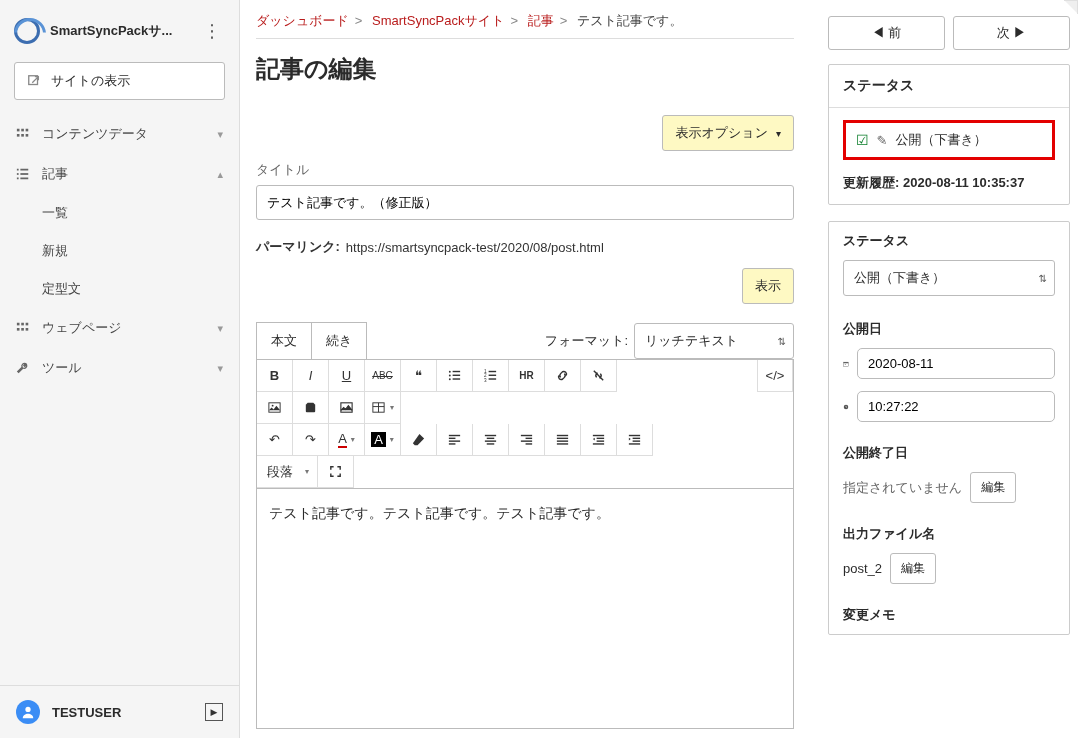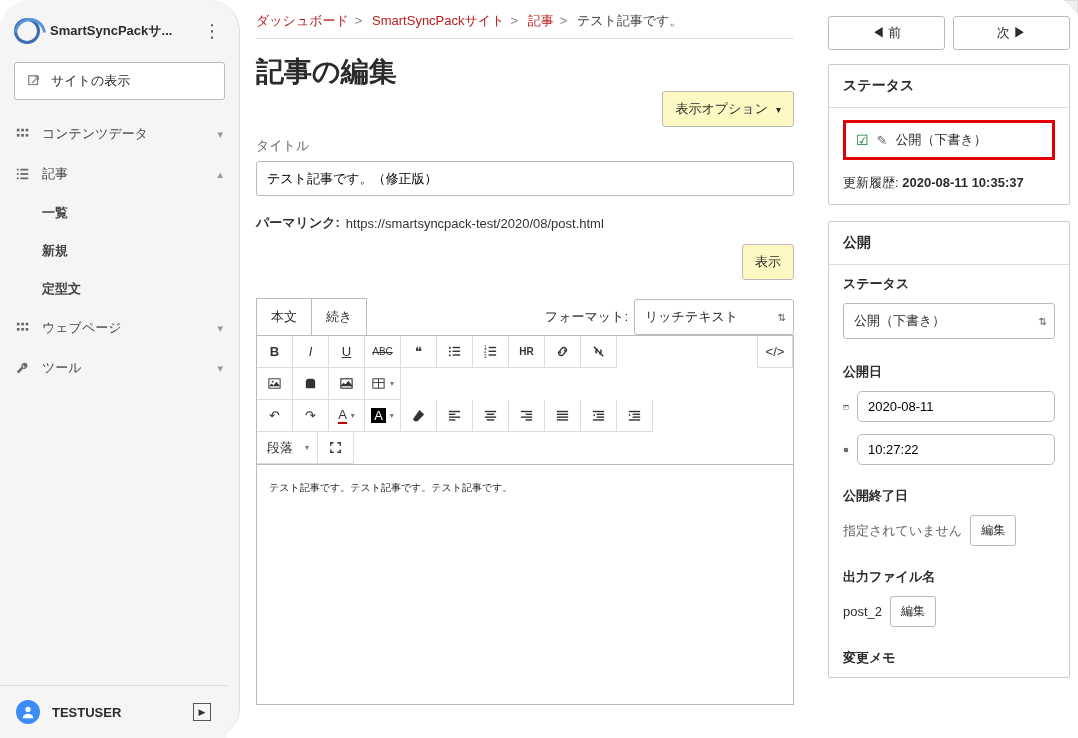--- a/index.html
+++ b/index.html
@@ -1,51 +1,51 @@
 <!DOCTYPE html>
 <html><head>
 <meta charset="utf-8">
 <style>
 * { box-sizing: border-box; margin: 0; padding: 0; }
 body { font-family: -apple-system, "Hiragino Sans", "Meiryo", sans-serif; font-size: 13px; color: #2b2b2b; background: #fff; width: 1078px; height: 738px; overflow: hidden; position: relative; }
 
 
-.sidebar { position: absolute; top: 0; left: 0; width: 240px; height: 738px; background: #f5f5f5; border-right: 1px solid #ddd; border-radius: 31px; }
+.sidebar { position: absolute; top: 0; left: 0; width: 240px; height: 738px; background: #f5f5f5; border-right: 1px solid #ddd; }
 .main { position: absolute; top: 0; left: 240px; width: 570px; height: 738px; padding: 12px 16px; overflow: hidden; }
 .rightbar { position: absolute; top: 0; right: 4px; width: 250px; height: 738px; padding: 16px 0 0 0; }
 .corner { position: absolute; top: 0; right: 0; width: 14px; height: 14px; border-top: 1px solid #999; border-right: 1px solid #999; opacity: .3; }
 .corner::before { content:""; position:absolute; width:0; height:0; border-left:12px solid transparent; border-top:12px solid #ccc; right:0; top:0; }
 
 
 .sb-header { display:flex; align-items:center; padding: 18px 14px; }
 .sb-logo { width: 26px; height: 26px; border: 3px solid #3c6db0; border-radius: 50%; margin-right: 10px; position: relative; }
 .sb-logo::after { content:""; position:absolute; top:-3px; left:-3px; width:26px; height:26px; border:3px solid #5a93d6; border-radius:50%; clip-path: polygon(0 0, 100% 0, 100% 45%, 0 45%); }
 .sb-title { font-weight: 700; flex:1; white-space:nowrap; overflow:hidden; text-overflow:ellipsis; }
 .sb-more { font-size: 18px; color:#555; padding:0 4px; cursor:pointer; }
 
 
 .site-view { margin: 0 14px 14px; border:1px solid #bbb; border-radius:3px; padding: 9px 12px; display:flex; align-items:center; background:#fff; cursor:pointer; }
 .site-view .ic { width:14px; height:14px; margin-right:10px; color:#888; }
 
 
 .nav-section { padding: 11px 16px 11px 16px; display:flex; align-items:center; color:#444; cursor:pointer; }
 .nav-section .ic { width:14px; height:14px; margin-right:12px; color:#666; }
 .nav-section .chev { margin-left:auto; font-size:11px; color:#999; }
-.nav-sub { padding: 10px 16px 10px 42px; cursor:pointer; color:#444;font-weight:bold; }
-.sb-user { position:absolute; bottom:0; left:0; right:12px; padding:14px 16px; border-top:1px solid #ddd; display:flex; align-items:center; background:#f5f5f5; }
+.nav-sub { padding: 10px 16px 10px 42px; cursor:pointer; color:#444; }
+.sb-user { position:absolute; bottom:0; left:0; right:0; padding:14px 16px; border-top:1px solid #ddd; display:flex; align-items:center; background:#f5f5f5; }
 .sb-user .avatar { width:24px; height:24px; border-radius:50%; background:#3b8df5; margin-right:12px; display:flex; align-items:center; justify-content:center; color:#fff; font-size:14px; }
 .sb-user .uname { font-weight:700; flex:1; }
 .sb-user .play { width:18px; height:18px; border:1px solid #555; display:flex; align-items:center; justify-content:center; font-size:9px; color:#333; }
 
 
 .breadcrumb { color:#444; font-size:13px; margin-bottom: 8px; }
 .breadcrumb a { color:#b91c1c; text-decoration:none; cursor:pointer; }
 .bc-sep { margin: 0 6px; color:#888; }
 hr.sep { border:none; border-top:1px solid #ddd; margin: 8px 0 14px; }
-h1.page-title { font-size: 28px; font-weight:700; }
+h1.page-title { font-size: 24px; font-weight:700; margin-bottom:30px; }
 
 
 .disp-row { display:flex; justify-content:flex-end; margin-bottom:10px; }
 .btn { display:inline-flex; align-items:center; padding: 8px 12px; border:1px solid #bbb; border-radius:3px; background:#fef9c3; cursor:pointer; font-size:13px; }
 
 
 .field-label { font-size:13px; color:#666; margin-bottom:6px; }
 .text-input { width:100%; padding: 9px 10px; border:1px solid #bbb; border-radius:3px; font-size:13px; }
 
 
@@ -63,32 +63,32 @@
 .select .caret { position:absolute; right:8px; top:50%; transform:translateY(-50%); font-size:10px; color:#555; }
 
 .toolbar { border:1px solid #bbb; border-top:none; display:flex; flex-wrap:wrap; }
 .tb-row { display:flex; width:100%; }
 .tb-btn { width:36px; height:32px; display:flex; align-items:center; justify-content:center; border-right:1px solid #ddd; border-bottom:1px solid #ddd; background:#fff; cursor:pointer; font-size:13px; color:#333; }
 .tb-btn.wide { width:auto; padding: 0 24px 0 10px; position:relative; }
 .tb-btn .dd { font-size:8px; margin-left:4px; color:#777; }
 .tb-btn.right { margin-left:auto; border-left:1px solid #ddd; }
 .tb-btn svg { width:15px; height:15px; }
 
-.editor-body { border:1px solid #bbb; border-top:none; padding: 16px 12px; height: 240px; font-size:10px; }
+.editor-body { border:1px solid #bbb; border-top:none; padding: 16px 12px; height: 240px; font-size:14px; }
 
 
 .nav-row { display:flex; gap:8px; margin-bottom:14px; padding: 0 4px; }
 .nav-btn { flex:1; padding:7px; border:1px solid #bbb; border-radius:3px; text-align:center; cursor:pointer; background:#fff; font-size:13px; }
 .panel { border:1px solid #ccc; border-radius:2px; margin: 0 4px 16px; background:#fff; }
 .panel-h { padding: 12px 14px; font-weight:700; border-bottom:1px solid #ddd; font-size:14px; }
 .panel-b { padding: 12px 14px; font-size: 13px; }
 .status-box { border: 3px solid #e30000; padding: 8px 10px; display:flex; align-items:center; gap:8px; margin-bottom: 14px; }
 .ic-check { color:#0a7d2a; font-size:14px; }
 .ic-pen { color:#666; font-size:13px; }
-.hist-label { font-weight:400; }
+.hist-label { font-weight:700; }
 .hist-val { font-weight:700; }
 .link { color:#1a6fbf; cursor:pointer; display:block; margin-top:14px; }
 .sub-h { font-weight:700; padding: 10px 14px; font-size:13px; }
 .inline-row { display:flex; align-items:center; gap:8px; padding: 0 14px 12px; }
 .inline-row .ic-cal, .inline-row .ic-clock { width:20px; height:20px; display:flex; align-items:center; justify-content:center; color:#555; font-size:14px; }
 .sm-input { flex:1; padding:7px 10px; border:1px solid #bbb; border-radius:5px; font-size:13px; }
 .sm-btn { padding:6px 10px; border:1px solid #bbb; border-radius:3px; cursor:pointer; font-size:12px; background:#fff; }
 .muted { color:#666; }
 .wide-select { position:relative; margin: 0 14px 14px; }
 .wide-select .select { width:100%; }
@@ -399,21 +399,20 @@
         <span>公開（下書き）</span>
       </div>
       <div>
         <span class="hist-label">更新履歴:</span>
         <span class="hist-val">2020-08-11 10:35:37</span>
       </div>
     </div>
   </div>
 
   <div class="panel">
-    <div class="panel-h">公開</div>
 
     <div class="sub-h">ステータス</div>
     <div class="wide-select">
       <div class="select">
         <span>公開（下書き）</span>
         <span class="caret">⇅</span>
       </div>
     </div>
 
     <div class="sub-h">公開日</div>

